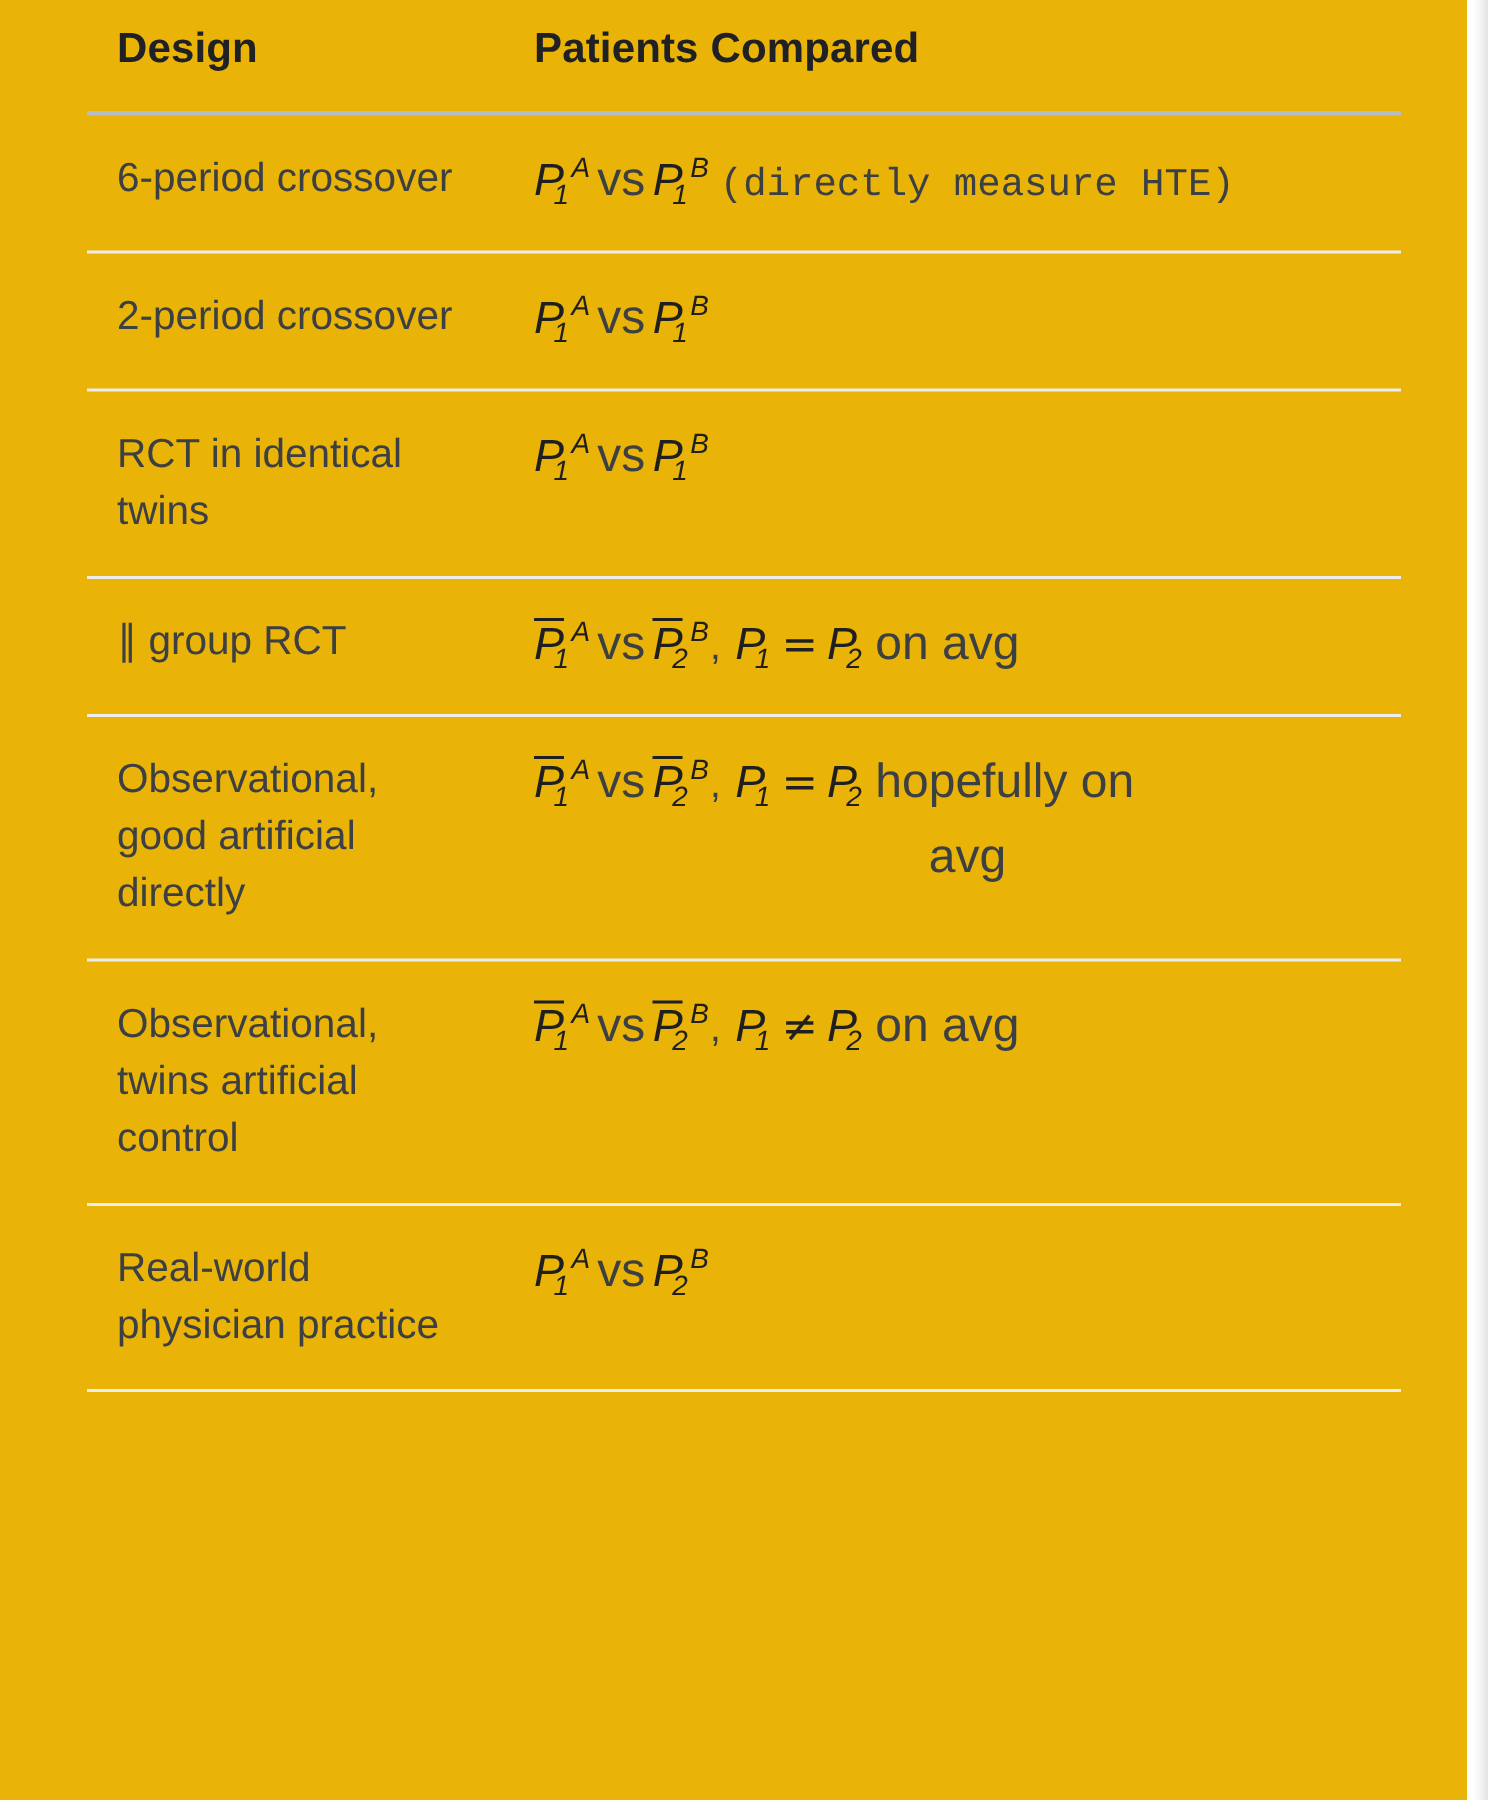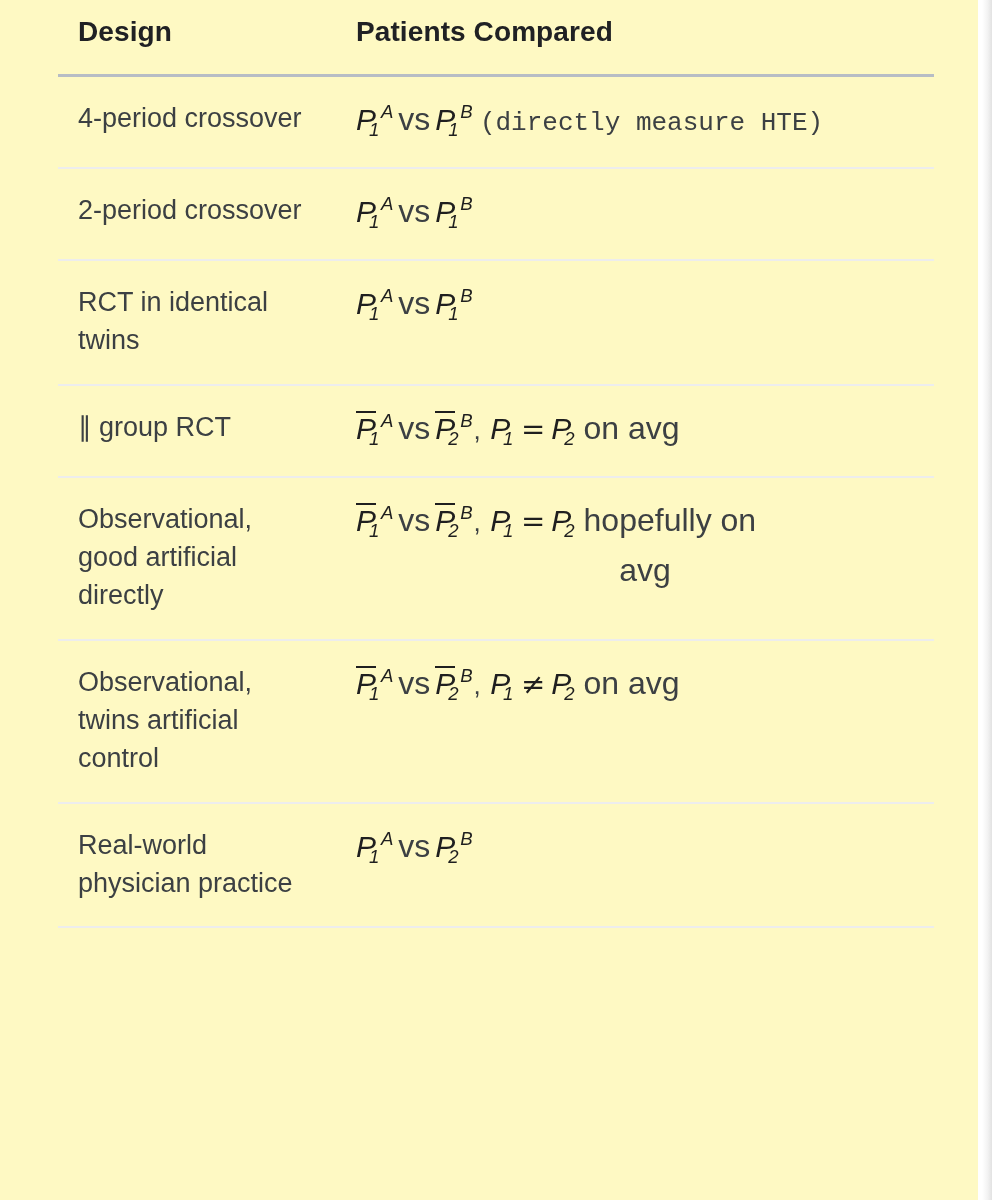--- a/index.html
+++ b/index.html
@@ -14,21 +14,21 @@
     color: #3c4043;
     position: relative;
     overflow: hidden;
   }
 
   .page {
     position: absolute;
     left: 0; top: 0;
     width: 992px;
     height: 1200px;
-    background: #fef9c3;
+    background: #eab308;
   }
 
   
   .right-edge {
     position: absolute;
     right: 0; top: 0;
     width: 14px;
     height: 1200px;
     background: linear-gradient(to right, #ffffff 0%, #ffffff 30%, #f2f2f2 70%, #e2e2e2 100%);
     pointer-events: none;
@@ -159,21 +159,21 @@
       <col class="c-pat">
     </colgroup>
     <thead>
       <tr>
         <th>Design</th>
         <th>Patients Compared</th>
       </tr>
     </thead>
     <tbody id="tbody">
         <tr>
-          <td class="design">4-period crossover</td>
+          <td class="design">6-period crossover</td>
           <td class="patients"><span class="math"><span class="mvar"><span class="base">P</span><span class="sub">1</span><span class="sup">A</span></span><span class="vs">vs</span><span class="mvar"><span class="base">P</span><span class="sub">1</span><span class="sup">B</span></span></span> <span class="par">(directly measure HTE)</span></td>
         </tr>
         <tr>
           <td class="design">2-period crossover</td>
           <td class="patients"><span class="math"><span class="mvar"><span class="base">P</span><span class="sub">1</span><span class="sup">A</span></span><span class="vs">vs</span><span class="mvar"><span class="base">P</span><span class="sub">1</span><span class="sup">B</span></span></span></td>
         </tr>
         <tr>
           <td class="design">RCT in identical twins</td>
           <td class="patients"><span class="math"><span class="mvar"><span class="base">P</span><span class="sub">1</span><span class="sup">A</span></span><span class="vs">vs</span><span class="mvar"><span class="base">P</span><span class="sub">1</span><span class="sup">B</span></span></span></td>
         </tr>

